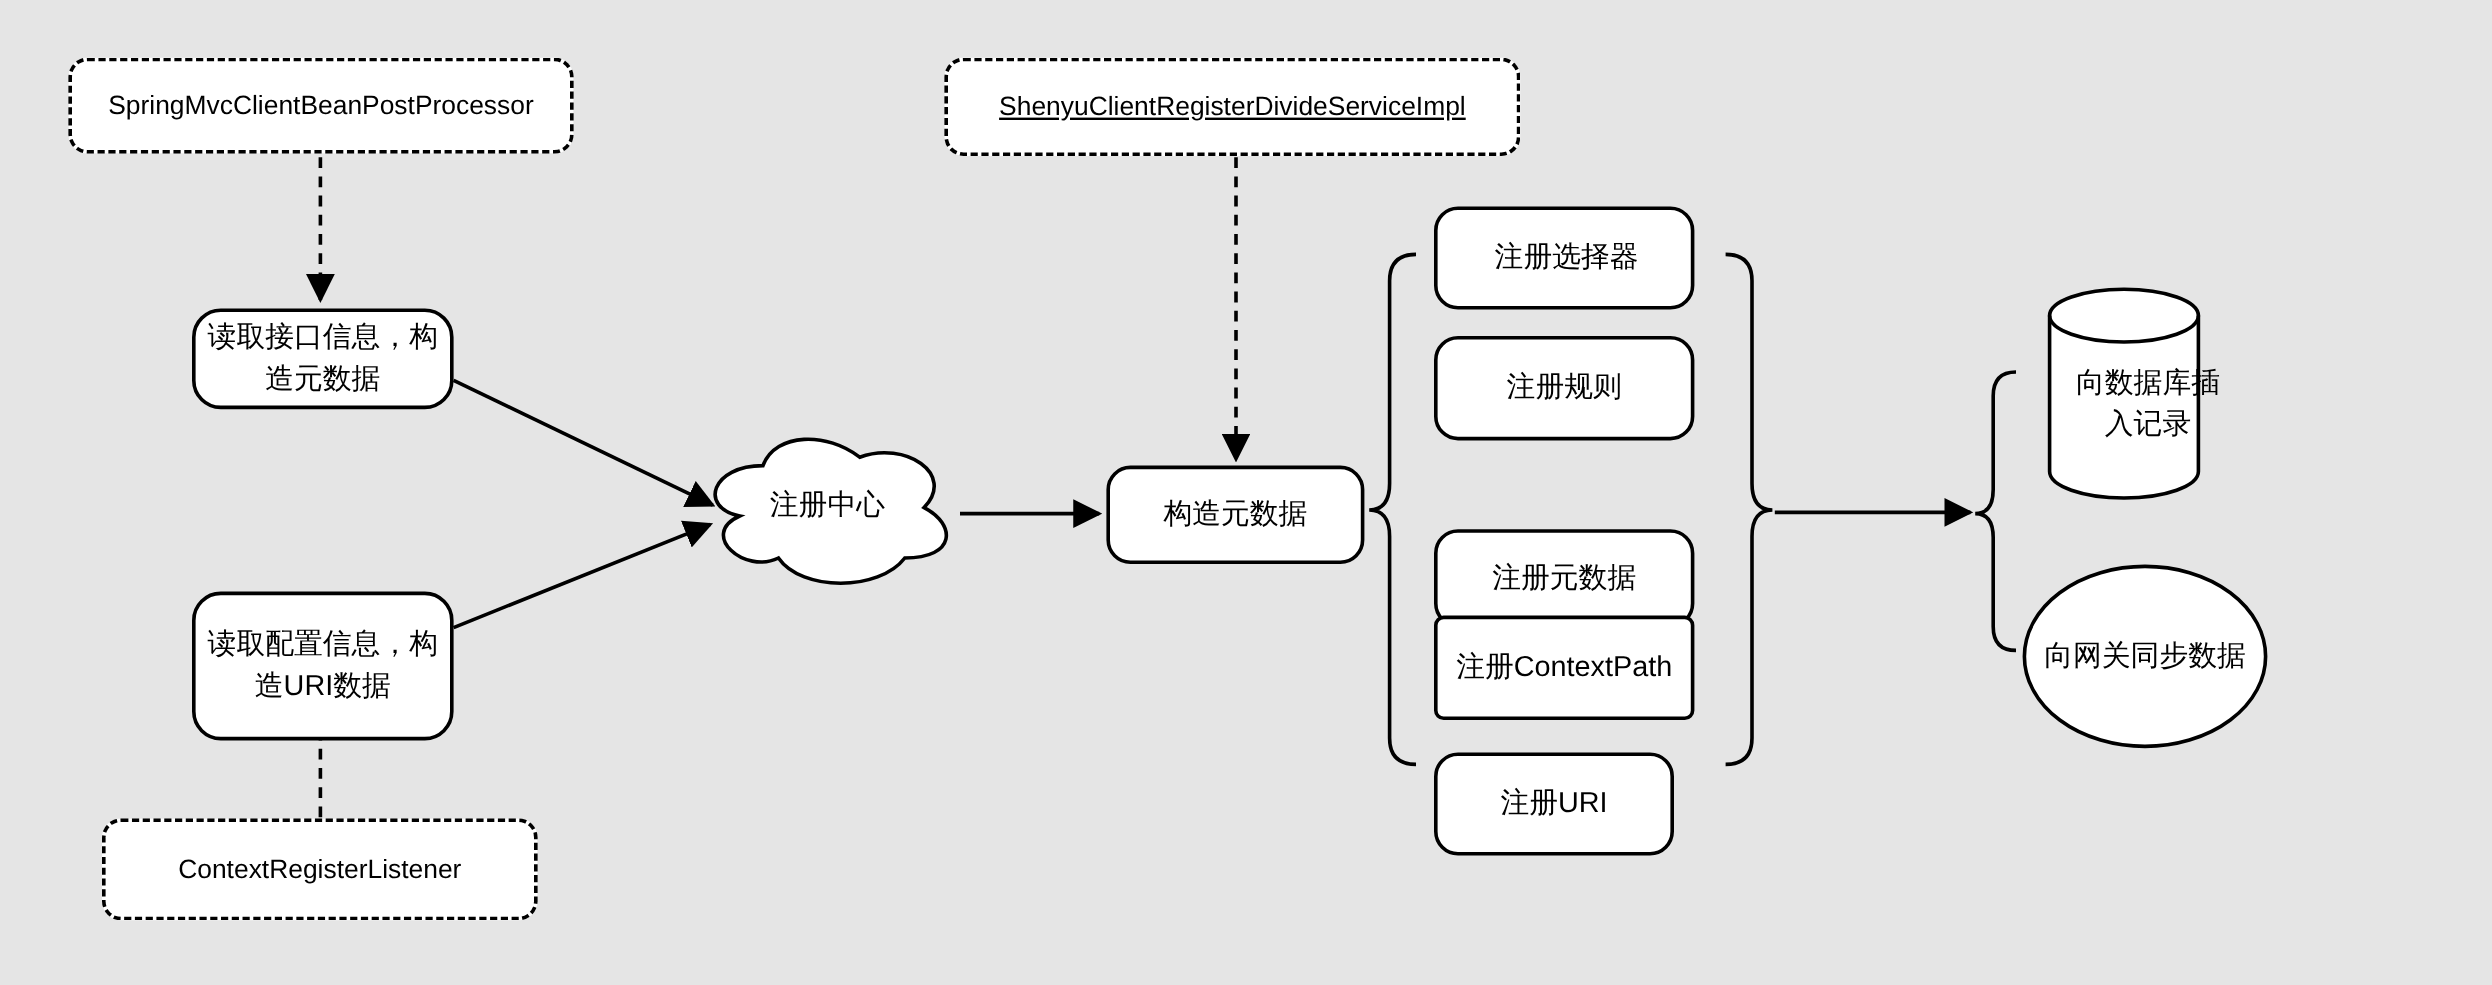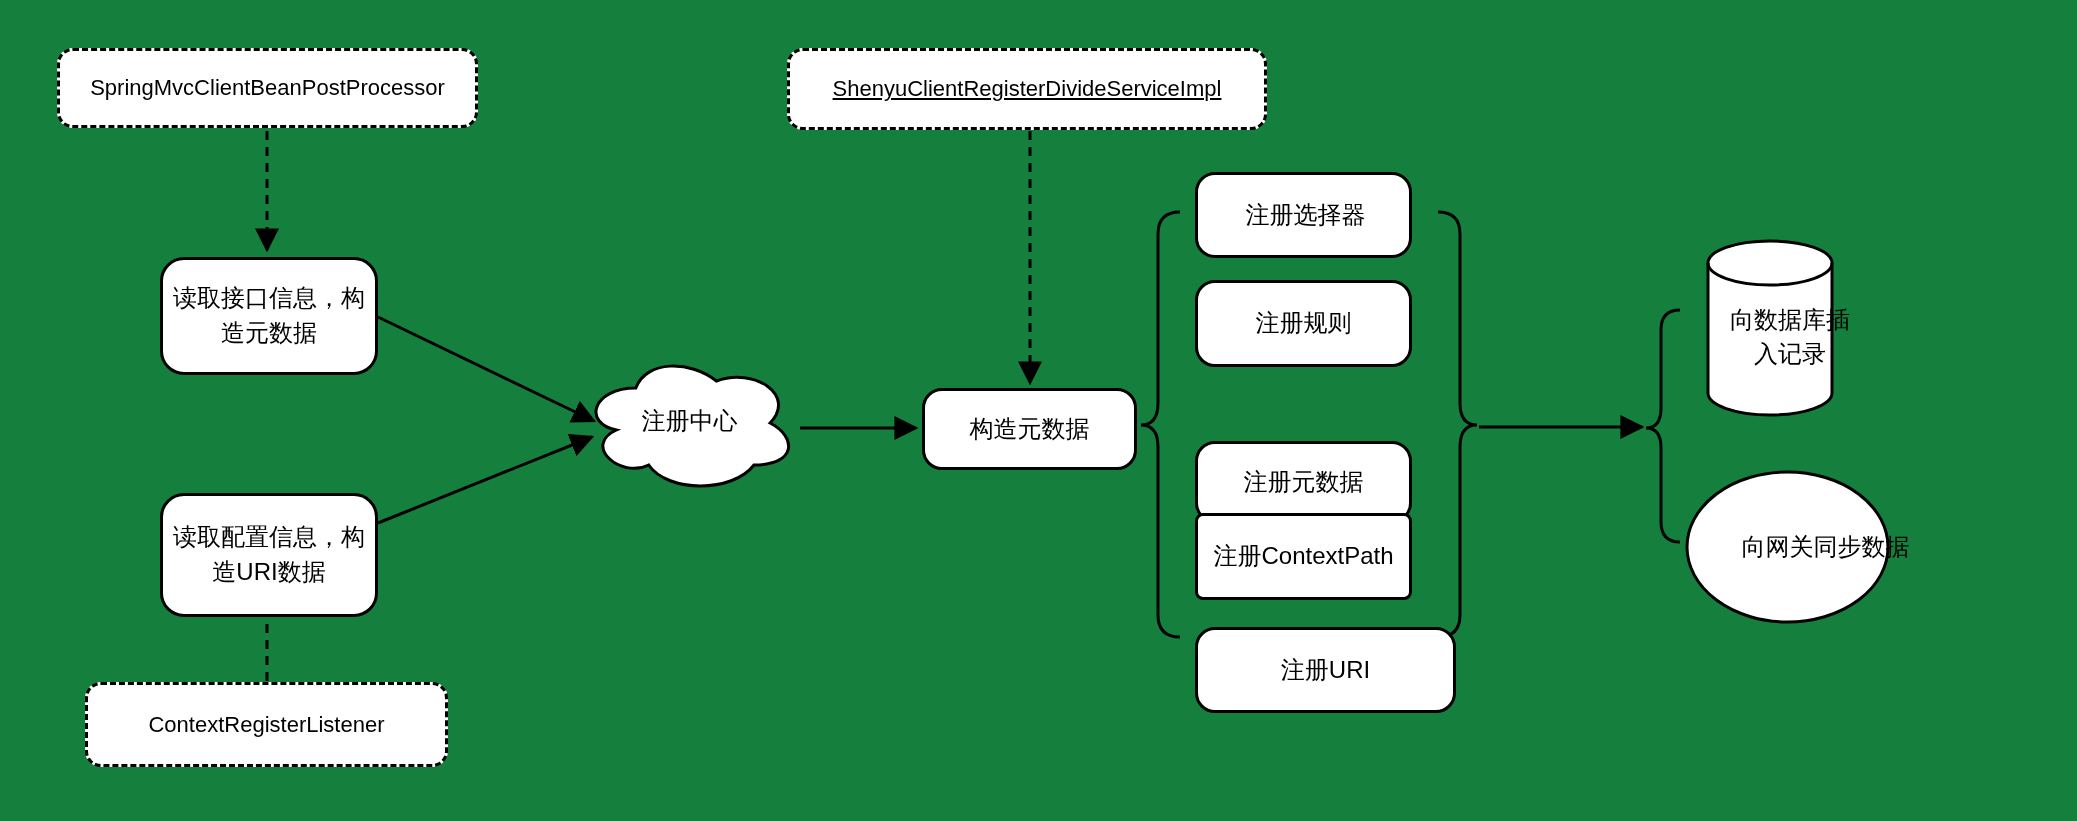--- a/index.html
+++ b/index.html
@@ -1,20 +1,20 @@
 <!DOCTYPE html>
 <html><head>
 <meta charset="utf-8">
 <style>
   html, body { margin: 0; padding: 0; background: #ffffff; }
   #canvas {
     position: relative;
     width: 2077px;
     height: 821px;
-    background: #15803d;
+    background: #e5e5e5;
     font-family: "Liberation Sans", sans-serif;
     color: #000000;
     overflow: hidden;
   }
   #edges-layer {
     position: absolute;
     left: 0; top: 0;
     width: 2077px; height: 821px;
   }
   .node {
@@ -108,21 +108,21 @@
   </div>
 
   <div class="node dashed" style="left:787px; top:48px; width:480px; height:82px;text-decoration:underline;">
     <span>ShenyuClientRegisterDivideServiceImpl</span>
   </div>
 
   <div class="node dashed" style="left:85px; top:682px; width:363px; height:85px;">
     <span>ContextRegisterListener</span>
   </div>
 
-  <div class="node solid" style="left:160px; top:257px; width:218px; height:118px;">
+  <div class="node solid" style="left:160px; top:257px; width:218px; height:84px;">
     <span>读取接口信息，构造元数据</span>
   </div>
 
   <div class="node solid" style="left:160px; top:493px; width:218px; height:124px;">
     <span>读取配置信息，构造URI数据</span>
   </div>
 
   <div class="node solid" style="left:922px; top:388px; width:215px; height:82px; border-radius:20px;">
     <span>构造元数据</span>
   </div>
@@ -136,23 +136,23 @@
   </div>
 
   <div class="node solid" style="left:1195px; top:405px; width:217px; height:82px; border-radius:20px;margin-top:36px;">
     <span>注册元数据</span>
   </div>
 
   <div class="node solid" style="left:1195px; top:513px; width:217px; height:87px; border-radius:8px;">
     <span>注册ContextPath</span>
   </div>
 
-  <div class="node solid" style="left:1195px; top:627px; width:261px; height:86px; border-radius:20px;">
+  <div class="node solid" style="left:1195px; top:627px; width:200px; height:86px; border-radius:20px;">
     <span>注册URI</span>
   </div>
 
   <div class="shape-label" style="left:582px; top:353px; width:215px; height:140px;font-family:Liberation Mono, monospace;">注册中心</div>
 
   <div class="shape-label" style="left:1708px; top:282px; width:124px; height:110px;margin-left:20px;">向数据库插入记录</div>
 
-  <div class="shape-label" style="left:1725px; top:472px; width:201px; height:150px;">向网关同步数据</div>
+  <div class="shape-label" style="left:1687px; top:472px; width:201px; height:150px;">向网关同步数据</div>
 
 </div>
 
 </body></html>

